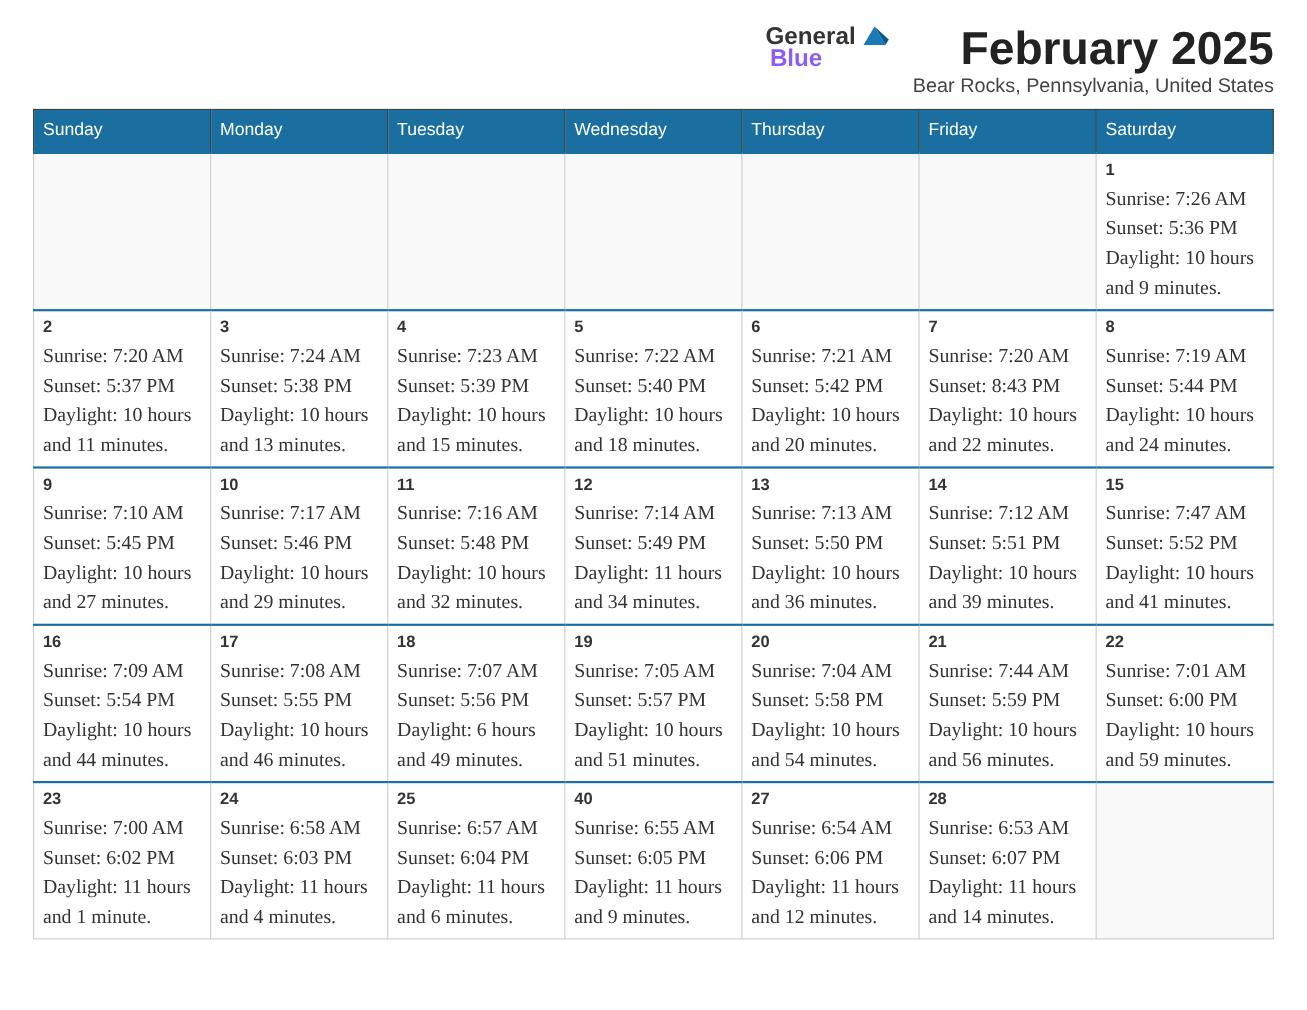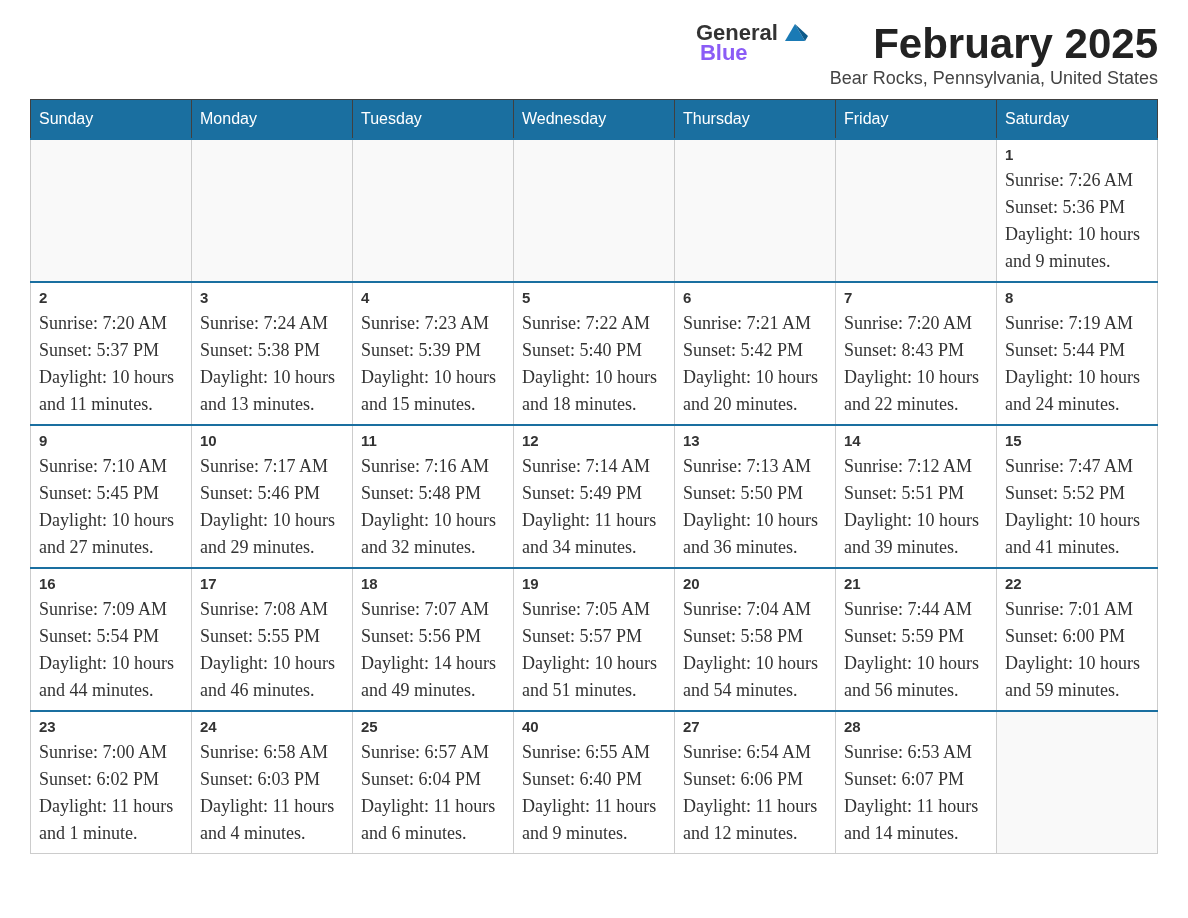--- a/index.html
+++ b/index.html
@@ -200,21 +200,21 @@
         <td>
           <span class="day-num">16</span>
           <div class="day-info"><span>Sunrise: 7:09 AM</span><br><span>Sunset: 5:54 PM</span><br><span>Daylight: 10 hours and 44 minutes.</span></div>
         </td>
         <td>
           <span class="day-num">17</span>
           <div class="day-info"><span>Sunrise: 7:08 AM</span><br><span>Sunset: 5:55 PM</span><br><span>Daylight: 10 hours and 46 minutes.</span></div>
         </td>
         <td>
           <span class="day-num">18</span>
-          <div class="day-info"><span>Sunrise: 7:07 AM</span><br><span>Sunset: 5:56 PM</span><br><span>Daylight: 14 hours and 49 minutes.</span></div>
+          <div class="day-info"><span>Sunrise: 7:07 AM</span><br><span>Sunset: 5:56 PM</span><br><span>Daylight: 6 hours and 49 minutes.</span></div>
         </td>
         <td>
           <span class="day-num">19</span>
           <div class="day-info"><span>Sunrise: 7:05 AM</span><br><span>Sunset: 5:57 PM</span><br><span>Daylight: 10 hours and 51 minutes.</span></div>
         </td>
         <td>
           <span class="day-num">20</span>
           <div class="day-info"><span>Sunrise: 7:04 AM</span><br><span>Sunset: 5:58 PM</span><br><span>Daylight: 10 hours and 54 minutes.</span></div>
         </td>
         <td>
@@ -234,21 +234,21 @@
         <td>
           <span class="day-num">24</span>
           <div class="day-info"><span>Sunrise: 6:58 AM</span><br><span>Sunset: 6:03 PM</span><br><span>Daylight: 11 hours and 4 minutes.</span></div>
         </td>
         <td>
           <span class="day-num">25</span>
           <div class="day-info"><span>Sunrise: 6:57 AM</span><br><span>Sunset: 6:04 PM</span><br><span>Daylight: 11 hours and 6 minutes.</span></div>
         </td>
         <td>
           <span class="day-num">40</span>
-          <div class="day-info"><span>Sunrise: 6:55 AM</span><br><span>Sunset: 6:40 PM</span><br><span>Daylight: 11 hours and 9 minutes.</span></div>
+          <div class="day-info"><span>Sunrise: 6:55 AM</span><br><span>Sunset: 6:05 PM</span><br><span>Daylight: 11 hours and 9 minutes.</span></div>
         </td>
         <td>
           <span class="day-num">27</span>
           <div class="day-info"><span>Sunrise: 6:54 AM</span><br><span>Sunset: 6:06 PM</span><br><span>Daylight: 11 hours and 12 minutes.</span></div>
         </td>
         <td>
           <span class="day-num">28</span>
           <div class="day-info"><span>Sunrise: 6:53 AM</span><br><span>Sunset: 6:07 PM</span><br><span>Daylight: 11 hours and 14 minutes.</span></div>
         </td>
         <td class="empty-cell"></td>

